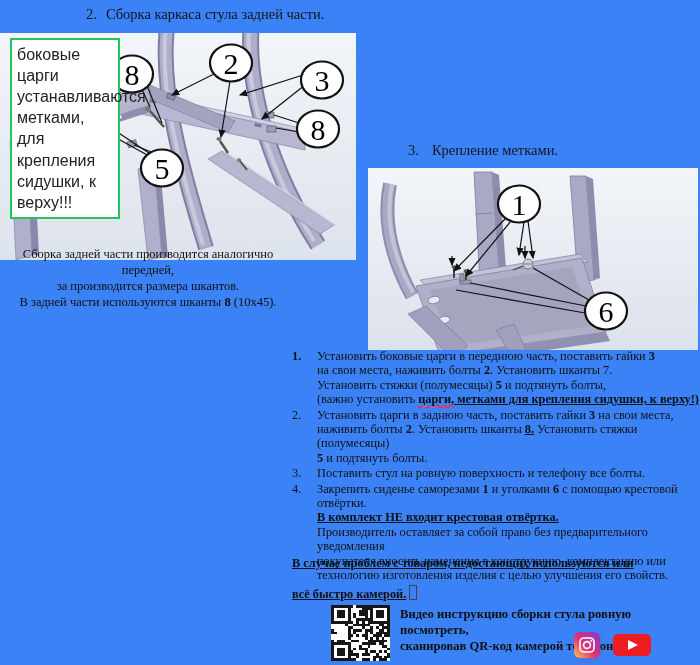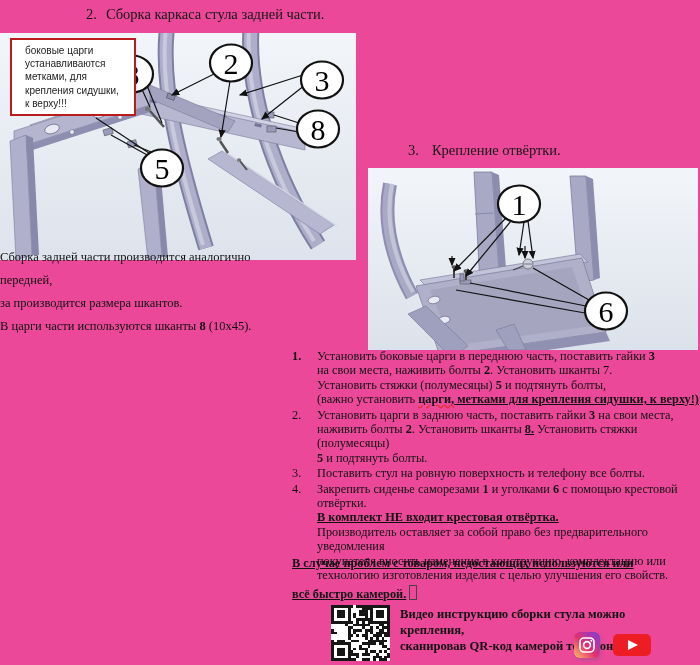--- a/index.html
+++ b/index.html
@@ -1,25 +1,25 @@
 <!DOCTYPE html>
 <html><head>
 <meta charset="utf-8">
 <style>
   html,body{margin:0;padding:0;}
-  #page{position:relative;width:700px;height:665px;background:#ec4899;overflow:hidden;
+  #page{position:relative;width:700px;height:665px;background:#3b82f6;overflow:hidden;
         font-family:"Liberation Serif",serif;color:#111;}
   .h{position:absolute;font-size:14.5px;color:#151515;white-space:pre;}
   .h .num{margin-right:9px;}
   .figbg{position:absolute;}
   #note-box{position:absolute;left:10px;top:38px;width:96px;background:#fff;
-    border:2px solid #b91c1c;padding:4px 13px;font-family:"Liberation Sans",sans-serif;
-    font-size:10px;line-height:1.32;color:#222;}
-  #caption{position:absolute;left:0;top:246px;width:296px;text-align:left;
-    font-size:12.5px;line-height:23px;font-family:Liberation Serif, serif;}
+    border:2px solid #22c55e;padding:4px 5px;font-family:"Liberation Sans",sans-serif;
+    font-size:16px;line-height:1.32;color:#222;}
+  #caption{position:absolute;left:0;top:246px;width:296px;text-align:center;
+    font-size:12.5px;line-height:16px;font-family:Liberation Serif, serif;}
   #instructions{position:absolute;left:292px;top:349px;width:410px;
     font-size:12.3px;line-height:14.4px;}
   .ins-item{display:flex;margin-bottom:1px;}
   .ins-num{width:25px;flex:none;}
   .ins-body{flex:1;}
   #warning{position:absolute;left:292px;top:556px;width:412px;
     font-size:12.3px;line-height:14.6px;}
   .b{font-weight:bold;}
   .u{text-decoration:underline;}
   .w{text-decoration-style:wavy;text-decoration-color:#e03030;text-decoration-thickness:1px;}
@@ -145,24 +145,24 @@
       <ellipse cx="162" cy="135" rx="21" ry="18.5"></ellipse>
       <text class="cnum" x="162" y="146" text-anchor="middle">5</text>
     </g>
   </svg>
 
   <div id="note-box">боковые царги устанавливаются метками, для крепления сидушки, к верху!!!</div>
 
   <div id="caption">
       <div><span>Сборка задней части производится аналогично передней,</span></div>
       <div><span>за производится размера шкантов.</span></div>
-      <div><span>В царги части используются шканты </span><span class="b">8</span><span> (10x45).</span></div>
+      <div><span>В задней части используются шканты </span><span class="b">8</span><span> (10x45).</span></div>
     </div>
 
-  <div class="h" style="left:408px;top:142px;"><span class="num" style="margin-right:13px;">3.</span><span>Крепление отвёртки.</span></div>
+  <div class="h" style="left:408px;top:142px;"><span class="num" style="margin-right:13px;">3.</span><span>Крепление метками.</span></div>
 
   <svg class="figbg" style="left:368px;top:168px;" width="330" height="182" viewBox="0 0 330 182">
     <defs>
       <linearGradient id="bg2" x1="0" y1="0" x2="0" y2="1">
         <stop offset="0" stop-color="#f2f5f9"></stop>
           <stop offset="1" stop-color="#dce2eb"></stop>
       </linearGradient>
       <marker id="arr2" markerWidth="8" markerHeight="8" refX="6" refY="3" orient="auto">
         <path d="M0,0L7,3L0,6Z" fill="#111"></path>
       </marker>
@@ -681,21 +681,21 @@
       <div></div>
       <div class="on"></div>
       <div></div>
       <div class="on"></div>
       <div class="on"></div>
       <div class="on"></div>
       <div></div>
     </div>
 
   <div id="footer-text">
-    <div>Видео инструкцию сборки стула можно крепления,</div>
+    <div>Видео инструкцию сборки стула ровную посмотреть,</div>
     <div>сканировав QR-код камерой телефона.</div>
   </div>
 
   <div id="social">
     <span class="ig-wrap">
       <svg width="26" height="26" viewBox="0 0 26 26">
         <defs>
           <linearGradient id="igg" x1="0" y1="1" x2="1" y2="0">
             <stop offset="0" stop-color="#fdc468"></stop>
             <stop offset="0.45" stop-color="#e3306e"></stop>

